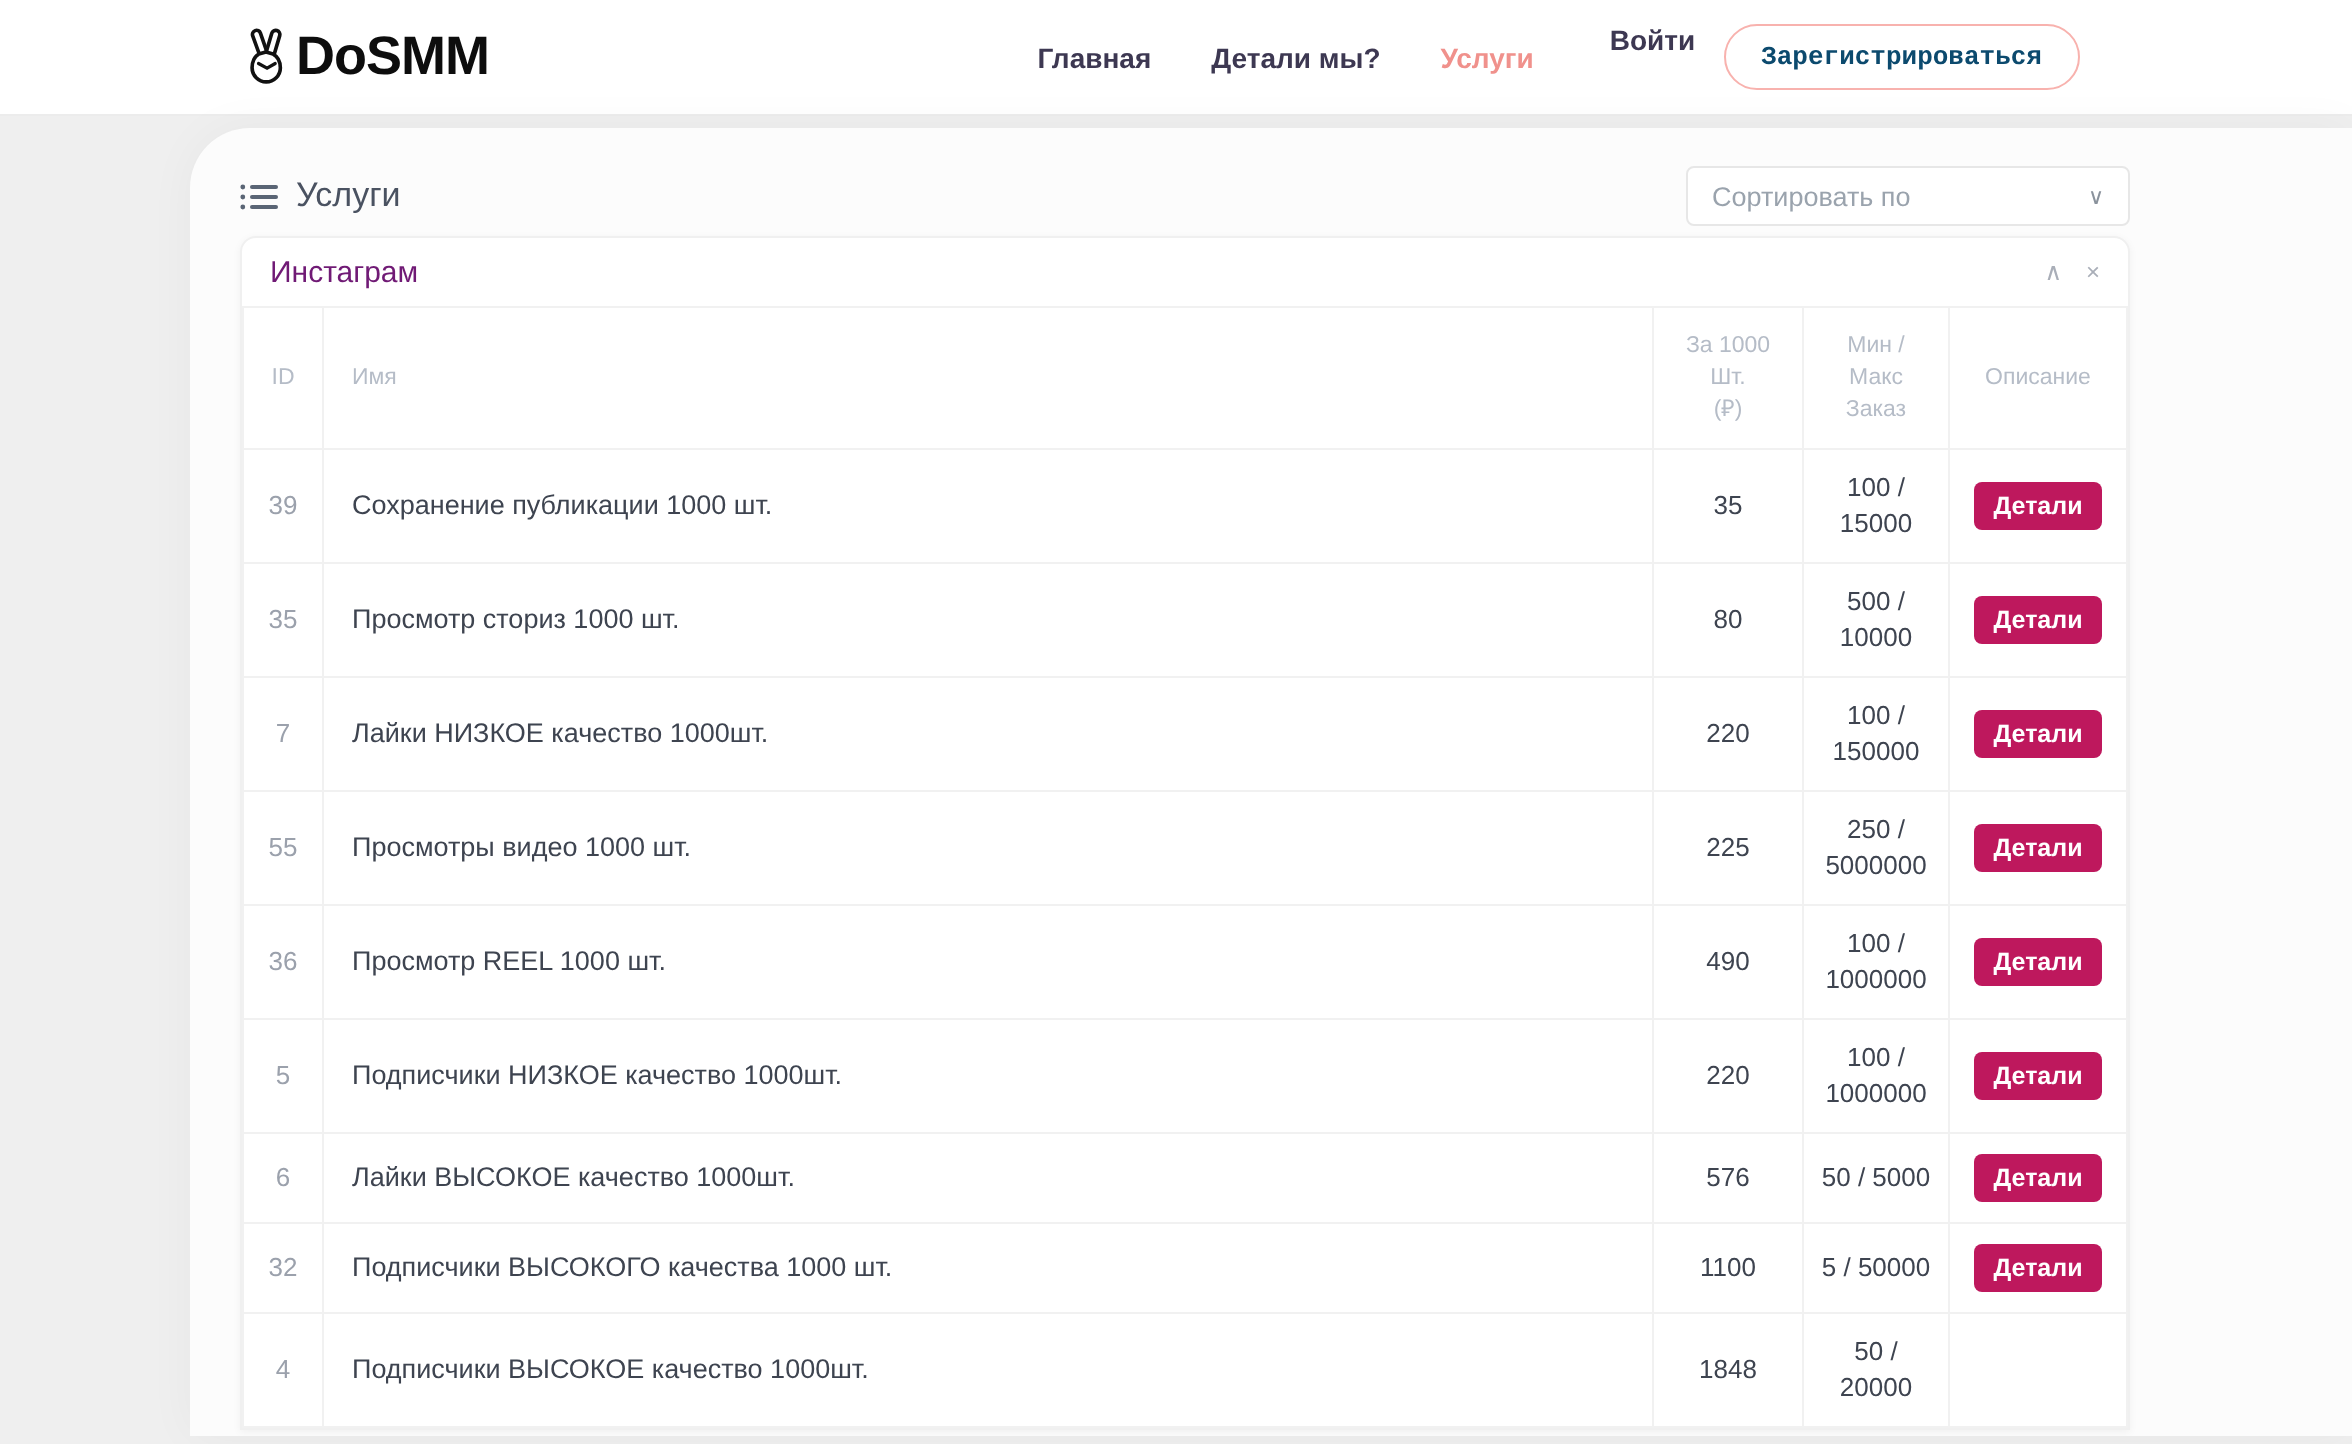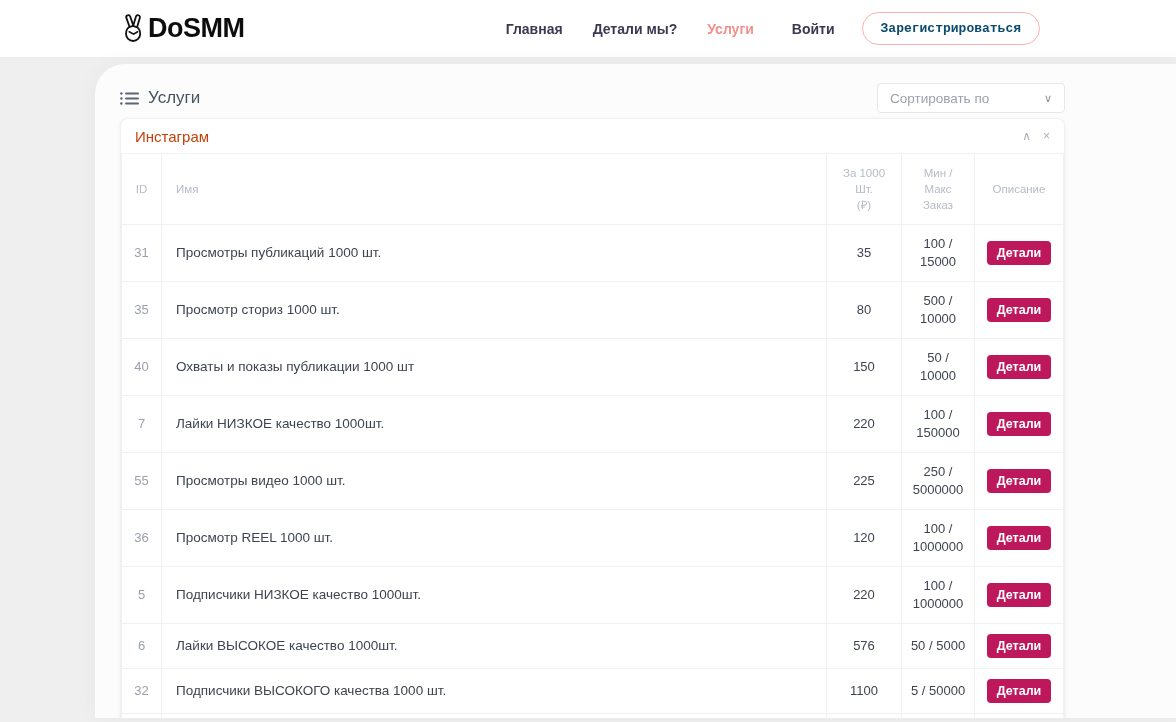--- a/index.html
+++ b/index.html
@@ -8,48 +8,48 @@
 
   
   .topbar { height:58px; background:#ffffff; border-bottom:1px solid #ececec;
     display:flex; align-items:center; }
   .logo { display:flex; align-items:flex-start; margin-left:120px; gap:2px;
     font-size:27px; font-weight:800; color:#0d0d0d; letter-spacing:-0.5px; }
   .nav { margin-left:auto; display:flex; align-items:center; gap:30px;
     font-size:14px; font-weight:600; color:#3d3852; }
   .nav .link { cursor:pointer; }
   .nav .link.active { color:#f0918c; }
-  .auth { display:flex; align-items:center; margin-left:38px; margin-right:136px; gap:27px; }
+  .auth { display:flex; align-items:flex-start; margin-left:38px; margin-right:136px; gap:14px; }
   .login { font-size:14px; font-weight:600; color:#3d3852; cursor:pointer; }
   .register-btn { background:#fff; border:1.5px solid #f8b2ae; border-radius:18px;
     color:#0c4a6e; font-weight:700; font-size:13px; padding:8px 18px; cursor:pointer;
     font-family:Liberation Mono, monospace; }
 
   
   .main { position:relative; height:664px; background:#efefef; }
   .panel { position:absolute; left:95px; top:6px; right:0; height:654px;
     background:#fcfcfc; border-top-left-radius:30px; overflow:hidden;
     box-shadow:0 0 25px rgba(0,0,0,0.04); }
   .content { margin-left:25px; width:945px; }
 
   .toolbar { display:flex; align-items:center; justify-content:space-between;
     padding-top:16px; height:52px; }
   .title-wrap { display:flex; align-items:center; gap:9px; }
   .page-title { font-size:17px; color:#4a5261; font-weight:400; }
-  .sort-box { width:188px; height:30px; background:#fff; border:1px solid #e7e7e7;
+  .sort-box { width:222px; height:30px; background:#fff; border:1px solid #e7e7e7;
     border-radius:4px; display:flex; align-items:center; justify-content:space-between;
     padding:0 12px; color:#9aa3ad; font-size:13.5px; cursor:pointer; }
   .sort-box .chev { font-size:11px; color:#8a929c; }
 
   
   .card { margin-top:2px; background:#fff; border:1px solid #f0f0f0;
     border-radius:8px 8px 0 0; box-shadow:0 1px 4px rgba(0,0,0,0.05); }
   .card-header { height:34px; display:flex; align-items:center;
     justify-content:space-between; padding:0 14px; }
-  .card-title { font-size:15px; color:#c2410c; }
+  .card-title { font-size:15px; color:#701a75; }
   .card-tools { display:flex; gap:12px; color:#a9aeb8; font-size:12px; }
   .card-tools span { cursor:pointer; }
 
   table { width:100%; border-collapse:collapse; font-size:13px; table-layout:fixed; }
   th, td { border:1px solid #f1f1f1; }
   th { color:#b5bcc7; font-weight:400; font-size:11.5px; padding:11px 8px;
     line-height:16px; white-space:pre-line; }
   th.col-1 { text-align:left; padding-left:14px; }
   th.col-0 { width:40px; } th.col-2 { width:75px; }
   th.col-3 { width:73px; } th.col-4 { width:89px; }
@@ -127,50 +127,41 @@
                 <th class="col-1">Имя</th>
                 <th class="col-2">За 1000 Шт.
 (₽)</th>
                 <th class="col-3">Мин / Макс
 Заказ</th>
                 <th class="col-4">Описание</th>
               </tr>
           </thead>
           <tbody>
   <tr>
-    <td class="c-id">31</td>
-    <td class="c-name">Просмотры публикаций 1000 шт.</td>
+    <td class="c-id">39</td>
+    <td class="c-name">Сохранение публикации 1000 шт.</td>
     <td class="c-price">35</td>
     <td class="c-minmax">100 /
 15000</td>
     <td class="c-desc">
       <button class="btn-details">Детали</button>
     </td>
   </tr>
 
   <tr>
     <td class="c-id">35</td>
     <td class="c-name">Просмотр сториз 1000 шт.</td>
     <td class="c-price">80</td>
     <td class="c-minmax">500 /
 10000</td>
     <td class="c-desc">
       <button class="btn-details">Детали</button>
     </td>
   </tr>
 
-  <tr>
-    <td class="c-id">40</td>
-    <td class="c-name">Охваты и показы публикации 1000 шт</td>
-    <td class="c-price">150</td>
-    <td class="c-minmax">50 / 10000</td>
-    <td class="c-desc">
-      <button class="btn-details">Детали</button>
-    </td>
-  </tr>
 
   <tr>
     <td class="c-id">7</td>
     <td class="c-name">Лайки НИЗКОЕ качество 1000шт.</td>
     <td class="c-price">220</td>
     <td class="c-minmax">100 /
 150000</td>
     <td class="c-desc">
       <button class="btn-details">Детали</button>
     </td>
@@ -183,21 +174,21 @@
     <td class="c-minmax">250 /
 5000000</td>
     <td class="c-desc">
       <button class="btn-details">Детали</button>
     </td>
   </tr>
 
   <tr>
     <td class="c-id">36</td>
     <td class="c-name">Просмотр REEL 1000 шт.</td>
-    <td class="c-price">120</td>
+    <td class="c-price">490</td>
     <td class="c-minmax">100 /
 1000000</td>
     <td class="c-desc">
       <button class="btn-details">Детали</button>
     </td>
   </tr>
 
   <tr>
     <td class="c-id">5</td>
     <td class="c-name">Подписчики НИЗКОЕ качество 1000шт.</td>

